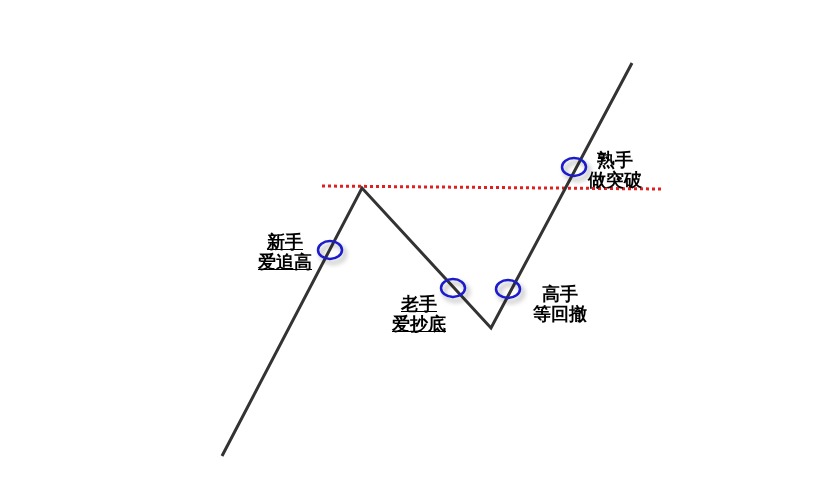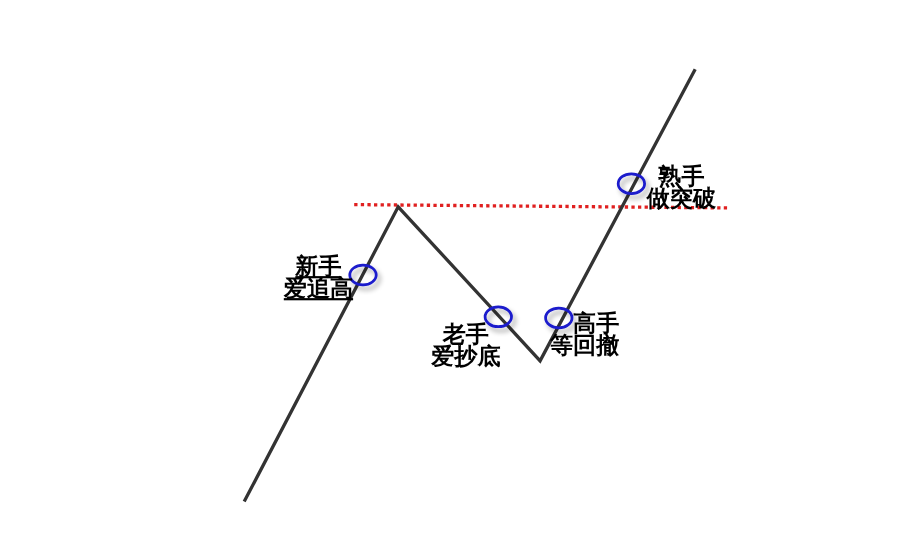--- a/index.html
+++ b/index.html
@@ -1,19 +1,19 @@
 <!DOCTYPE html>
 <html><head>
 <meta charset="utf-8">
 <style>
   html, body { margin: 0; padding: 0; background: #ffffff; }
   body { width: 816px; height: 504px; position: relative; overflow: hidden;
          font-family: "DejaVu Sans", sans-serif; }
   #diagram { position: absolute; left: 0; top: 0; }
-  .label { position: absolute; font-size: 21px; font-weight: bold; color: #000;
+  .label { position: absolute; font-size: 18px; font-weight: bold; color: #000;
            line-height: 20px; text-align: center; white-space: nowrap; }
   .label span { display: block; }
 </style>
 </head>
 <body>
 
 <svg id="diagram" width="816" height="504">
   <defs>
     <filter id="shadow" x="-50%" y="-50%" width="200%" height="200%">
       <feGaussianBlur in="SourceAlpha" stdDeviation="2.5"></feGaussianBlur>
@@ -32,24 +32,24 @@
   <ellipse class="marker" cx="330" cy="250" rx="12" ry="9" filter="url(#shadow)" fill="none" stroke="#1a1acc" stroke-width="2.5"></ellipse>
   <ellipse class="marker" cx="453" cy="288" rx="12" ry="9" filter="url(#shadow)" fill="none" stroke="#1a1acc" stroke-width="2.5"></ellipse>
   <ellipse class="marker" cx="508" cy="289" rx="12" ry="9" filter="url(#shadow)" fill="none" stroke="#1a1acc" stroke-width="2.5"></ellipse>
   <ellipse class="marker" cx="574" cy="167" rx="12" ry="9" filter="url(#shadow)" fill="none" stroke="#1a1acc" stroke-width="2.5"></ellipse>
 </svg>
 
 <div class="label" style="left:258px; top:232px;text-decoration:underline;">
   <span>新手</span>
   <span>爱追高</span>
 </div>
-<div class="label" style="left:392px; top:294px;">
+<div class="label" style="left:392px; top:294px;text-decoration:underline;">
   <span>老手</span>
   <span>爱抄底</span>
 </div>
-<div class="label" style="left:500px; top:284px;text-align:right;">
+<div class="label" style="left:533px; top:284px;">
   <span>高手</span>
   <span>等回撤</span>
 </div>
 <div class="label" style="left:588px; top:150px;">
   <span>熟手</span>
   <span>做突破</span>
 </div>
 
 </body></html>

